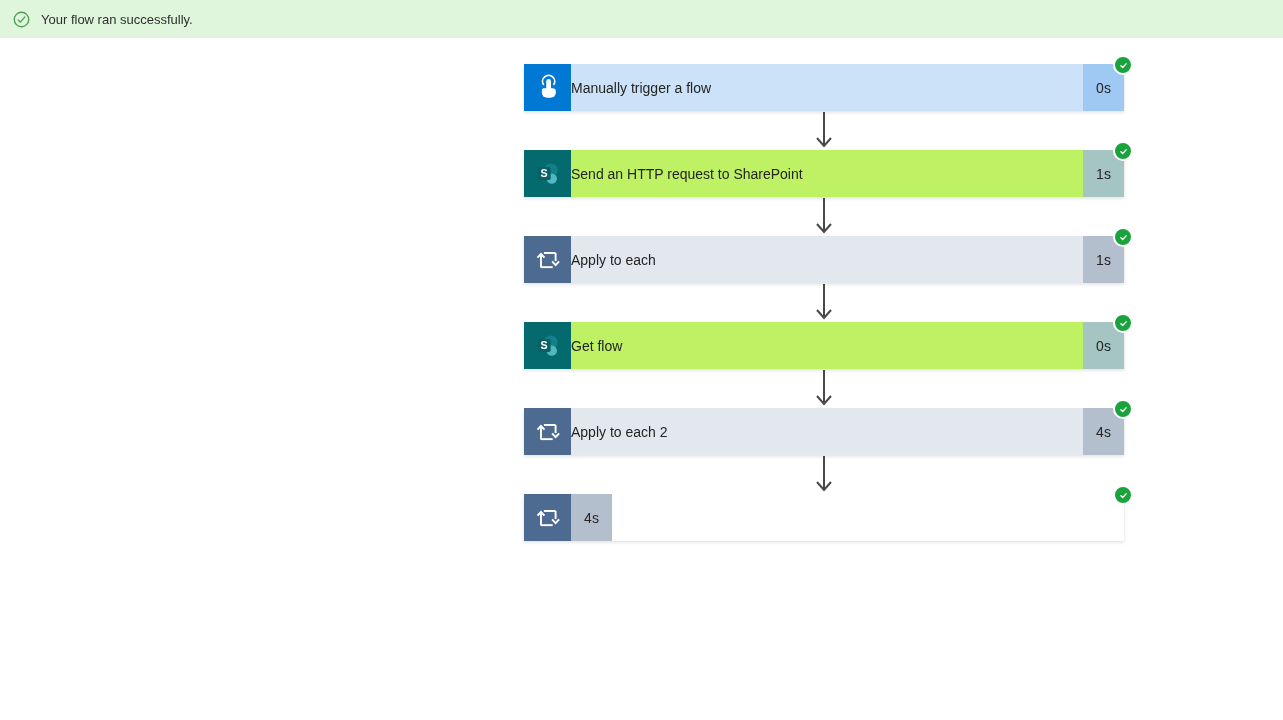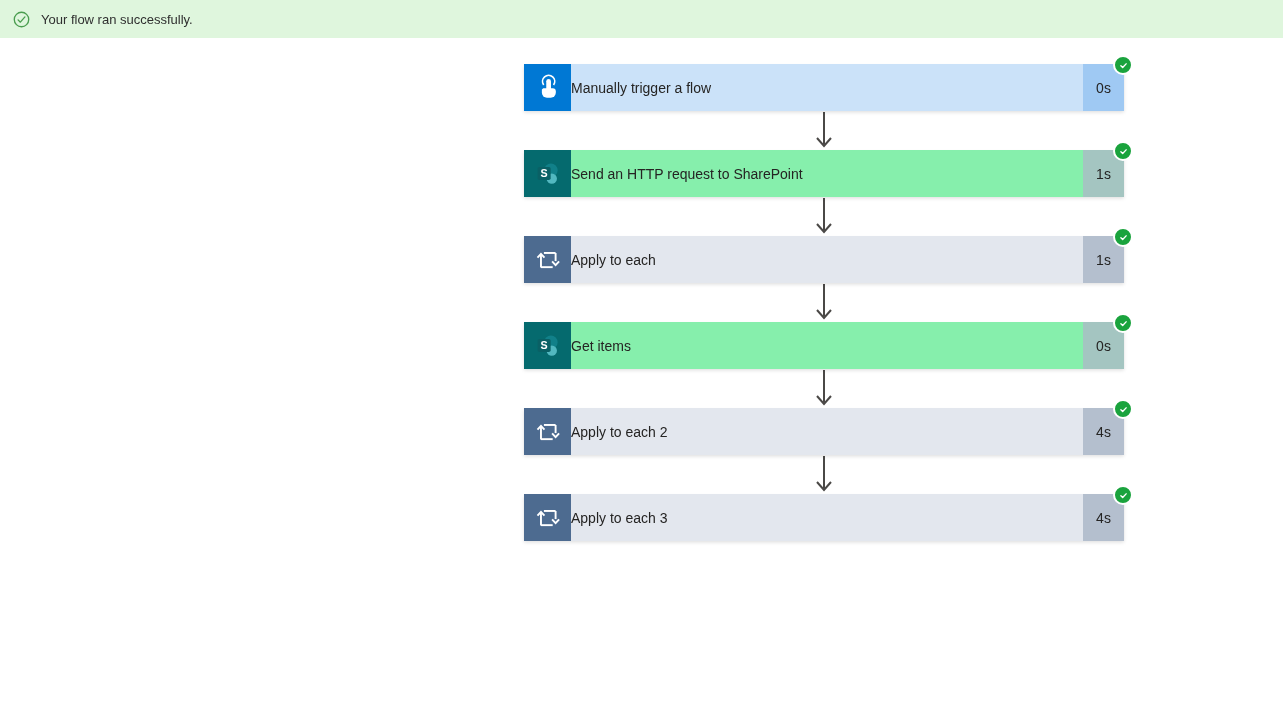--- a/index.html
+++ b/index.html
@@ -64,21 +64,21 @@
     font-size: 14px;
     color: #252423;
   }
 
   
   .node--trigger .node-icon     { background: #0078d4; }
   .node--trigger .node-label    { background: #cbe2f9; }
   .node--trigger .node-duration { background: #9fc9f3; }
 
   .node--sharepoint .node-icon     { background: #056a6e; }
-  .node--sharepoint .node-label    { background: #86efac; }
+  .node--sharepoint .node-label    { background: #bef264; }
   .node--sharepoint .node-duration { background: #a4c5c1; }
 
   .node--loop .node-icon     { background: #4d6b90; }
   .node--loop .node-label    { background: #e3e7ee; }
   .node--loop .node-duration { background: #b4bfce; }
 
   
   .status-badge {
     position: absolute;
     top: -9px; right: -9px;
@@ -205,21 +205,21 @@
       <div class="node-icon">
 
         <svg class="icon-variant" viewBox="0 0 24 24">
           <circle cx="15" cy="9.2" r="6" fill="#118089"></circle>
           <circle cx="15.8" cy="16.6" r="4.6" fill="#52b8c0"></circle>
           <rect x="3.2" y="6.2" width="11.6" height="11.6" rx="1.6" fill="#0a6065"></rect>
           <text x="9" y="15.4" text-anchor="middle" font-family="Liberation Sans, sans-serif" font-size="9.5" font-weight="bold" fill="#ffffff">S</text>
         </svg>
 
       </div>
-      <div class="node-label">Get items</div>
+      <div class="node-label">Get flow</div>
       <div class="node-duration">0s</div>
       <div class="status-badge">
         <svg viewBox="0 0 16 16">
           <path d="M4.2 8.3 L6.8 10.9 L11.8 5.6" fill="none" stroke="#ffffff" stroke-width="2" stroke-linecap="round" stroke-linejoin="round"></path>
         </svg>
       </div>
     </div>
     <div class="connector">
       <svg width="30" height="38" viewBox="0 0 30 38">
         <g fill="none" stroke="#4a4846" stroke-width="2">
@@ -271,21 +271,20 @@
           <g fill="none" stroke="#ffffff" stroke-width="1.7" stroke-linejoin="miter">
             <path d="M6.2 19 V7.6"></path>
             <path d="M3.1 10.4 L6.2 7 L9.3 10.4"></path>
             <path d="M8.8 6.2 H19.2"></path>
             <path d="M19.2 6.2 V13.4"></path>
             <path d="M16.1 13.6 L19.2 17 L22.3 13.6"></path>
             <path d="M16.6 18.8 H6.2"></path>
           </g>
         </svg>
       </div>
-      <div class="node-label">Apply to each 3</div>
       <div class="node-duration">4s</div>
       <div class="status-badge">
         <svg viewBox="0 0 16 16">
           <path d="M4.2 8.3 L6.8 10.9 L11.8 5.6" fill="none" stroke="#ffffff" stroke-width="2" stroke-linecap="round" stroke-linejoin="round"></path>
         </svg>
       </div>
     </div>
 
   </div>
 </div>

